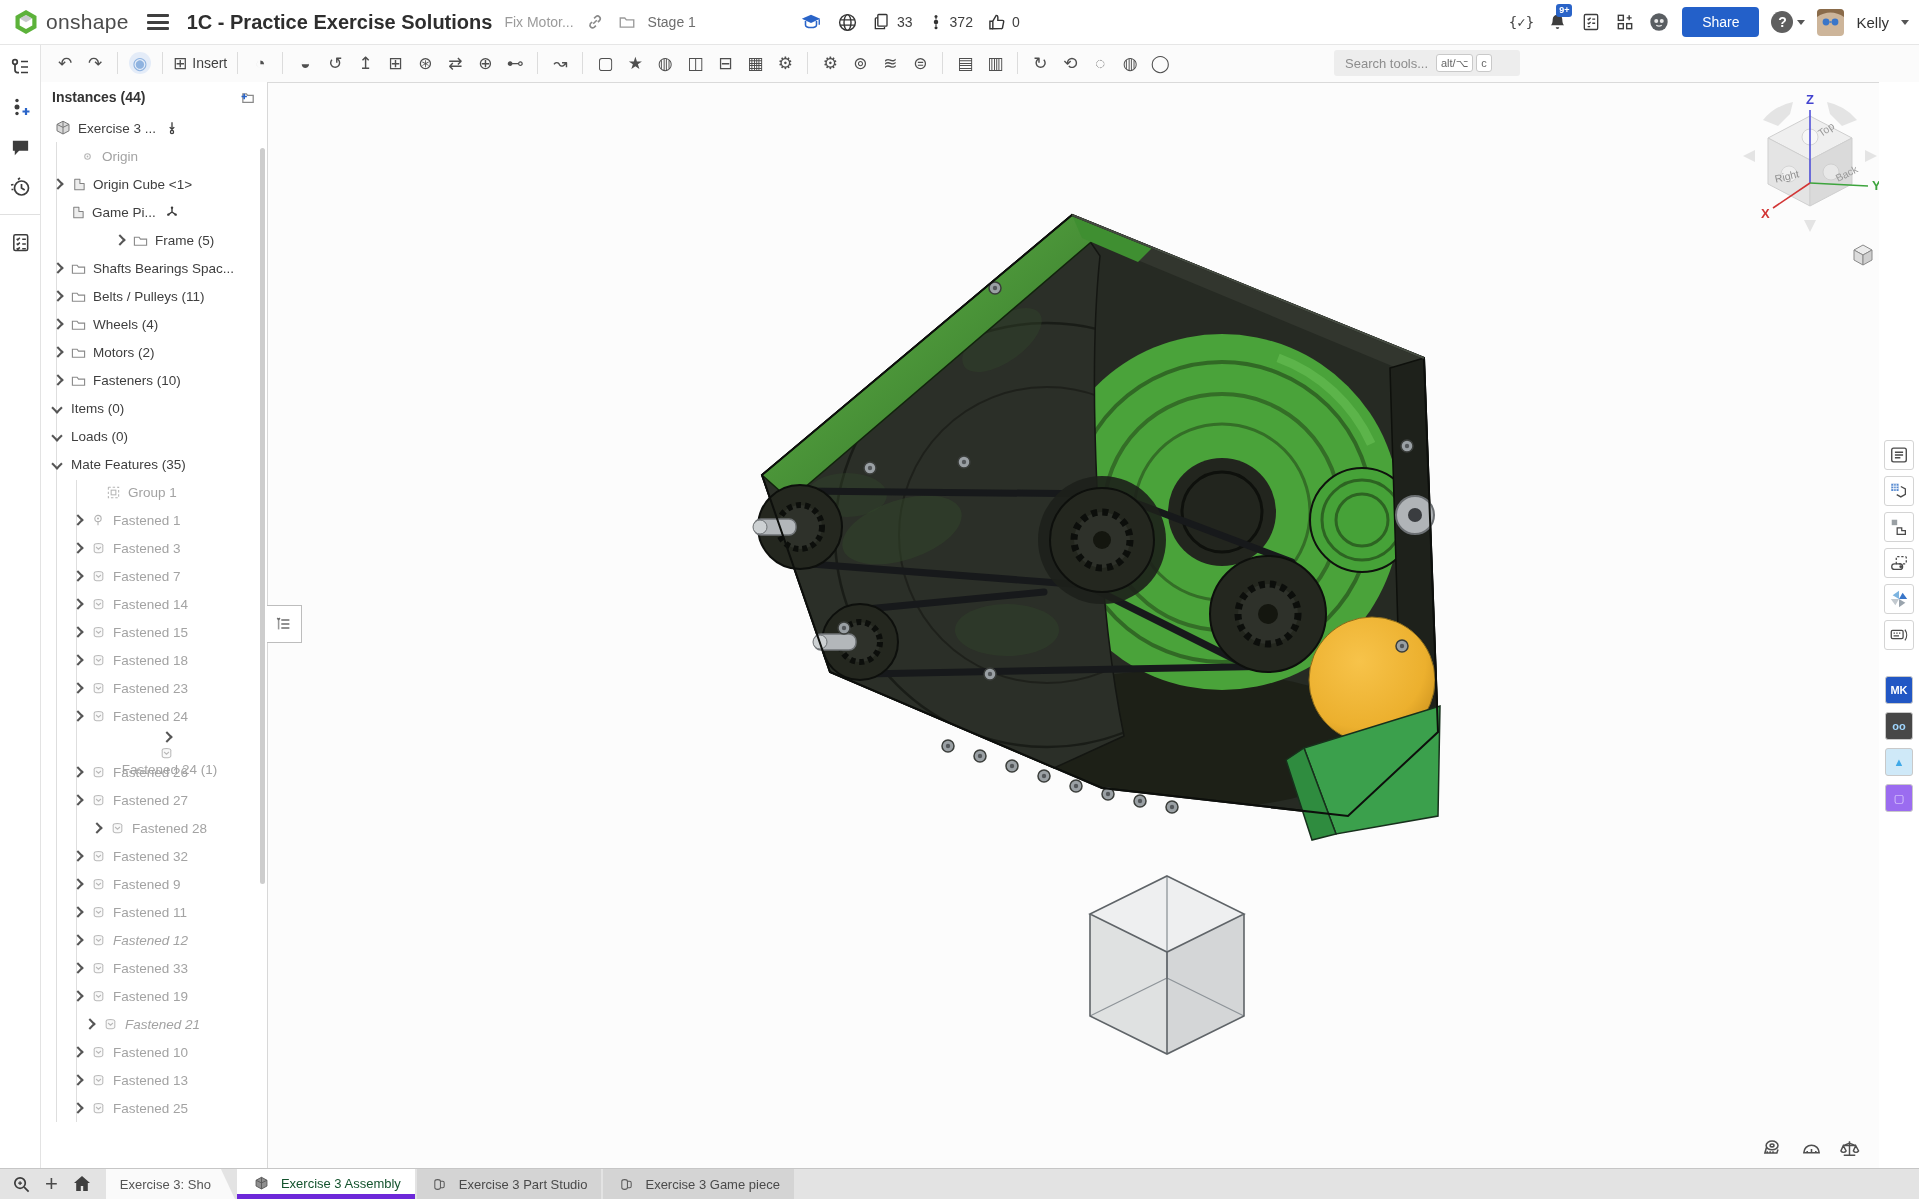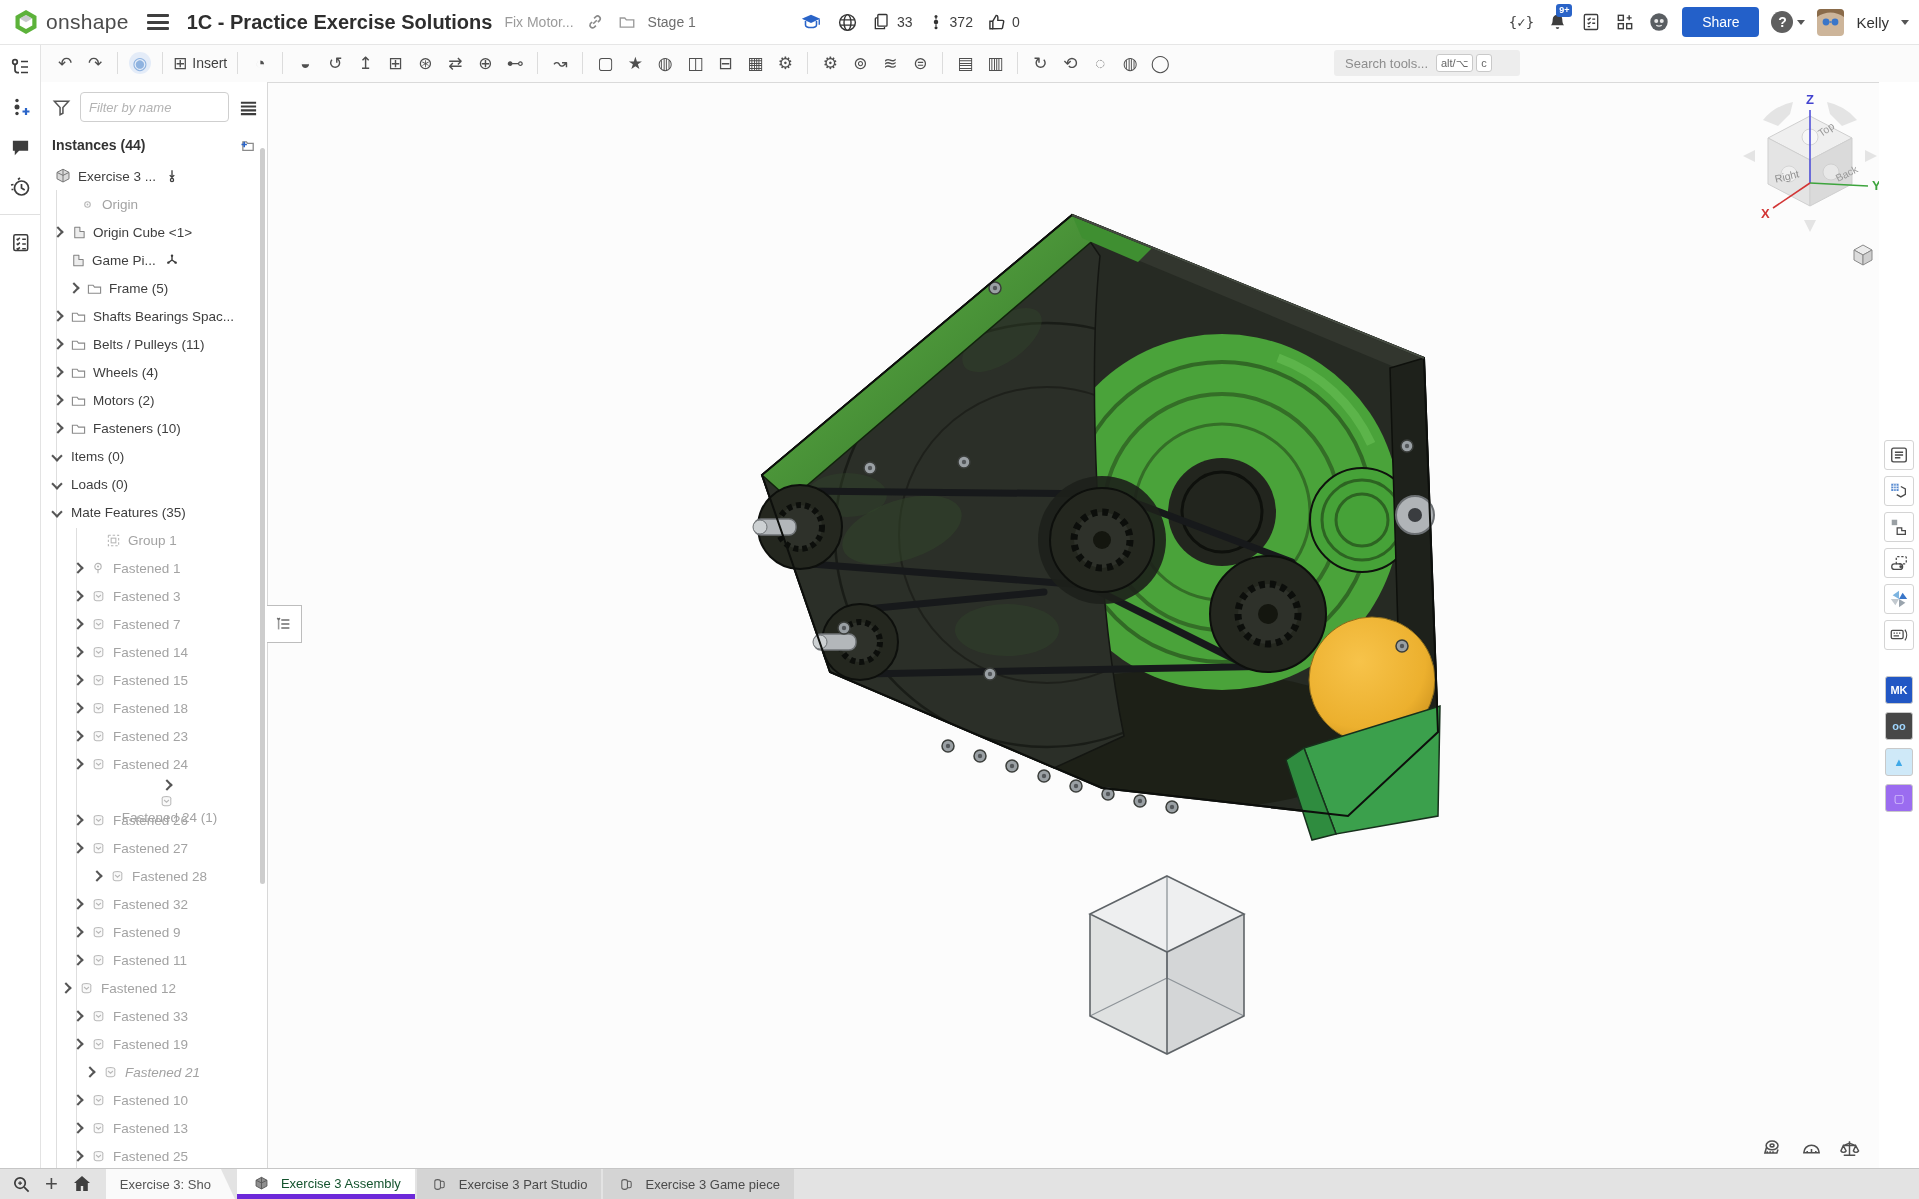--- a/index.html
+++ b/index.html
@@ -364,33 +364,20 @@
         </button>
       </div>
     <div class="tb-search">
       <input placeholder="Search tools..." style="">
       <span class="kbd">alt/⌥</span>
       <span class="kbd">c</span>
     </div>
   </div>
 
   <aside class="panel">
-    <div class="filter-row">
-      <span class="h-ico">
-        <svg viewBox="0 0 20 20" width="19" height="19" fill="none" stroke="#555" stroke-width="1.6">
-            <path d="M2.5 3.5h15L11.5 10v6l-3 1.6V10z"></path>
-          </svg>
-      </span>
-      <input class="filter-input" placeholder="Filter by name" style="">
-      <span class="h-ico">
-        <svg viewBox="0 0 20 20" width="19" height="19" stroke="#3c3c3c" stroke-width="2.2">
-            <path d="M2 5h16M2 9h16M2 13h16M2 17h16"></path>
-          </svg>
-      </span>
-    </div>
     <div class="inst-row">
       <span class="inst-title">Instances (44)</span>
       <span class="h-ico">
         <svg viewBox="0 0 20 20" width="18" height="18">
             <path d="M6.5 6.5h4l1.3 1.6H18v8H6.5z" fill="none" stroke="#8a8a8a" stroke-width="1.4"></path>
             <path d="M5 9.5h6M8 6.5v6" stroke="#2a64c8" stroke-width="1.8"></path>
           </svg>
       </span>
     </div>
     <div class="tree" id="tree">
@@ -438,21 +425,21 @@
           <span class="tlabel">Game Pi...</span>
           <span class="ticon trail">
             <svg viewBox="0 0 16 16" width="14" height="14">
               <path d="M8 8V3.2M8 8l-4.2 3M8 8l4.2 3" stroke="#3c3c3c" stroke-width="1.6" fill="none"></path>
               <circle cx="8" cy="3" r="1.4" fill="#3c3c3c"></circle>
               <circle cx="3.8" cy="11" r="1.4" fill="#3c3c3c"></circle>
               <circle cx="12.2" cy="11" r="1.4" fill="#3c3c3c"></circle>
             </svg>
           </span>
         </div>
-        <div class="trow" style="padding-left: 26px;">
+        <div class="trow" style="padding-left: 26px; margin-left: 46px;">
           <span class="chev right"></span>
           <span class="ticon">
             <svg viewBox="0 0 16 16" width="15" height="15">
               <path d="M1.5 4.5h5l1.5 2h6.5v6.5h-13z" fill="none" stroke="#8a8a8a" stroke-width="1.2"></path>
             </svg>
           </span>
           <span class="tlabel">Frame (5)</span>
         </div>
         <div class="trow" style="padding-left: 10px;">
           <span class="chev right"></span>
@@ -678,21 +665,21 @@
           <span class="chev right"></span>
           <span class="ticon">
             <svg viewBox="0 0 16 16" width="15" height="15">
               <ellipse cx="8" cy="4.6" rx="4.6" ry="2" fill="#f4f4f4" stroke="#b9b9b9" stroke-width="1.1"></ellipse>
               <path d="M3.4 4.6v6c0 1.1 2.1 2 4.6 2s4.6-.9 4.6-2v-6" fill="#fafafa" stroke="#b9b9b9" stroke-width="1.1"></path>
               <path d="M5.4 6.4 8 8.8l2.6-2.4" fill="none" stroke="#b9b9b9" stroke-width="1.1"></path>
             </svg>
           </span>
           <span class="tlabel">Fastened 11</span>
         </div>
-        <div class="trow gray" style="padding-left: 18px;">
+        <div class="trow gray" style="padding-left: 30px; font-style: italic;">
           <span class="chev right"></span>
           <span class="ticon">
             <svg viewBox="0 0 16 16" width="15" height="15">
               <ellipse cx="8" cy="4.6" rx="4.6" ry="2" fill="#f4f4f4" stroke="#b9b9b9" stroke-width="1.1"></ellipse>
               <path d="M3.4 4.6v6c0 1.1 2.1 2 4.6 2s4.6-.9 4.6-2v-6" fill="#fafafa" stroke="#b9b9b9" stroke-width="1.1"></path>
               <path d="M5.4 6.4 8 8.8l2.6-2.4" fill="none" stroke="#b9b9b9" stroke-width="1.1"></path>
             </svg>
           </span>
           <span class="tlabel">Fastened 12</span>
         </div>

